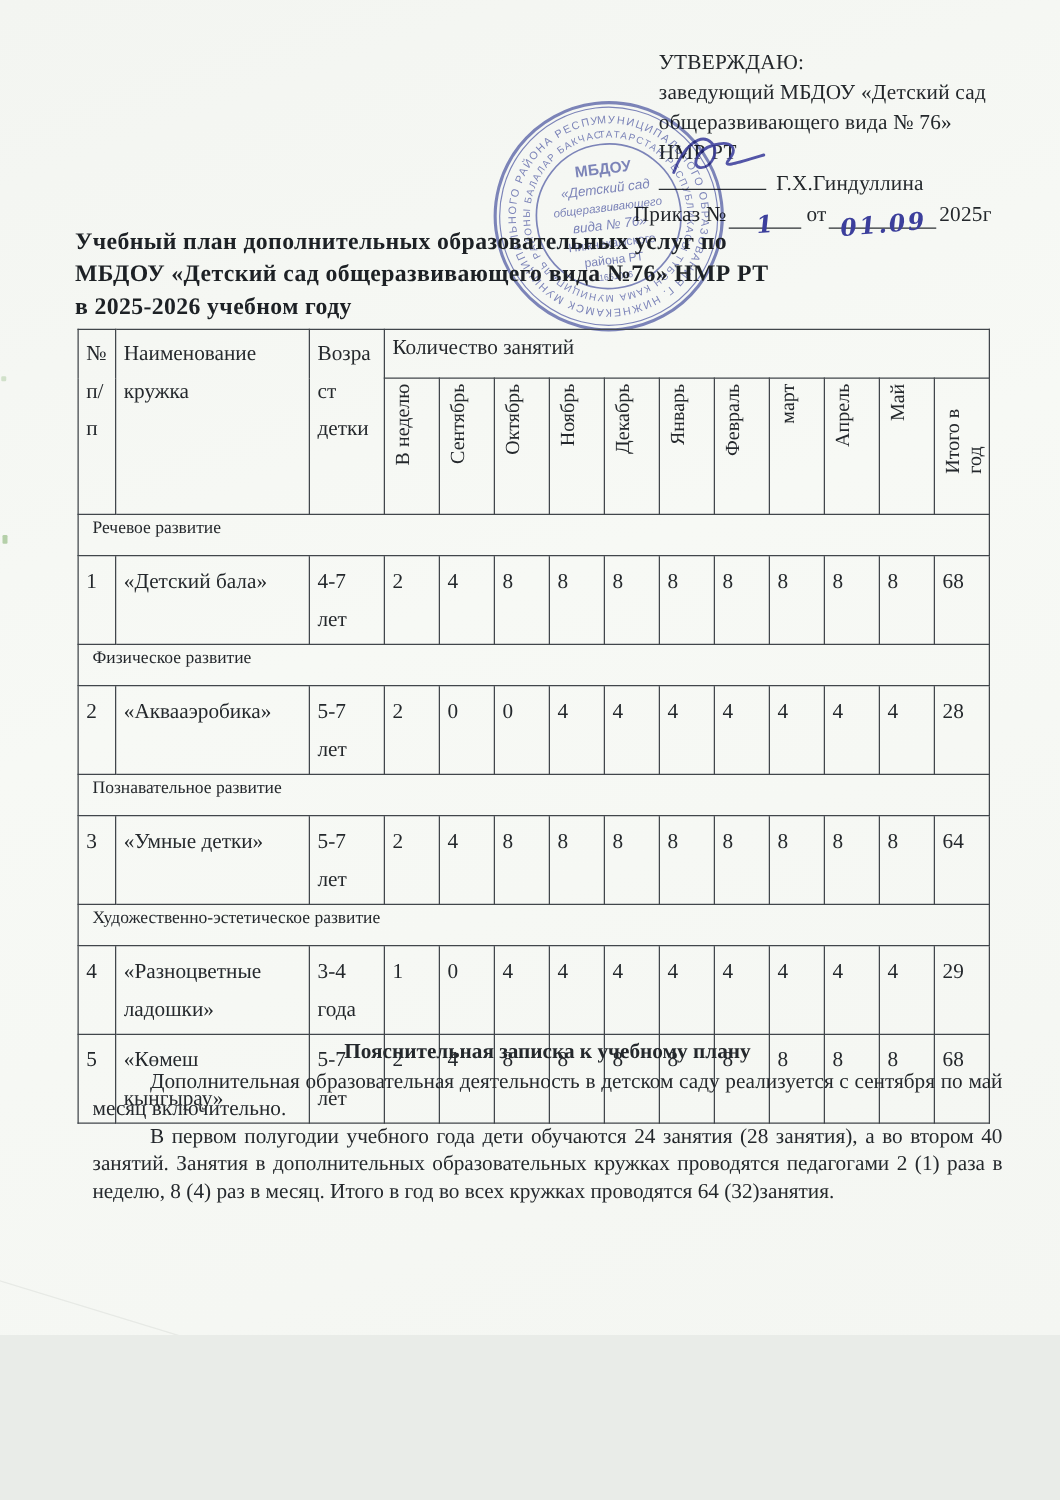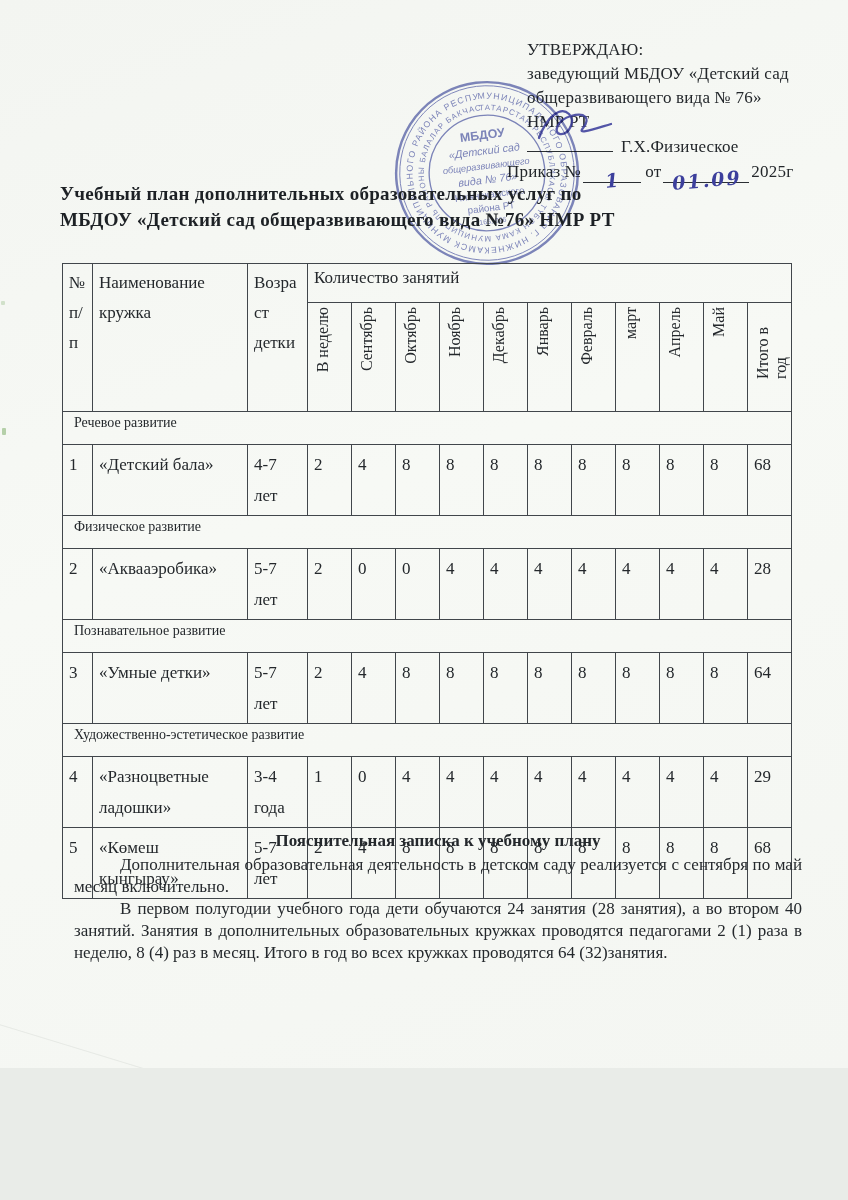--- a/index.html
+++ b/index.html
@@ -97,21 +97,21 @@
   <div class="crease"></div>
   <div class="speck" style="left:2px;top:428px;"></div>
   <div class="speck" style="left:1px;top:301px;height:4px;opacity:.3;"></div>
 
   <div class="approval">
     <div>УТВЕРЖДАЮ:</div>
     <div>заведующий МБДОУ «Детский сад</div>
     <div>общеразвивающего вида № 76»</div>
     <div>НМР РТ</div>
     <div class="sig-row">
-      <span class="sig-line"></span><span>Г.Х.Физическое</span>
+      <span class="sig-line"></span><span>Г.Х.Гиндуллина</span>
     </div>
     <div class="order-row">
       <span>Приказ №</span><span class="hw-line num"><i class="hw">1</i></span><span>от</span><span class="hw-line date"><i class="hw">01.09</i></span><span>2025г</span>
     </div>
   </div>
 
   <svg class="signature-svg" width="88" height="50" viewBox="0 0 88 50">
     <path d="M6,36 C14,14 28,4 36,12 C43,19 36,33 27,32 C20,31 24,18 38,14 C52,10 58,16 50,26 C44,33 58,28 78,22" fill="none" stroke="#3c3f9c" stroke-width="2.3" stroke-linecap="round" opacity="0.88"></path>
   </svg>
 
@@ -136,20 +136,21 @@
     <text x="92" y="88" text-anchor="middle" font-size="9" font-style="italic">общеразвивающего</text>
     <text x="92" y="102" text-anchor="middle" font-size="10.5" font-style="italic">вида № 76»</text>
     <text x="92" y="116" text-anchor="middle" font-size="9.5">Нижнекамского</text>
     <text x="92" y="129" text-anchor="middle" font-size="9.5">района РТ</text>
     <text x="92" y="141" text-anchor="middle" font-size="6.8">1651026</text>
   </svg>
 
   <div class="title">
     <div>Учебный план дополнительных образовательных услуг по</div>
     <div>МБДОУ «Детский сад общеразвивающего вида №76» НМР РТ</div>
+    <div>в 2025-2026 учебном году</div>
   </div>
 
   <table class="plan">
     <colgroup>
       <col style="width:30px">
         <col style="width:155px">
         <col style="width:60px">
       <col style="width:44px">
         <col style="width:44px">
         <col style="width:44px">

